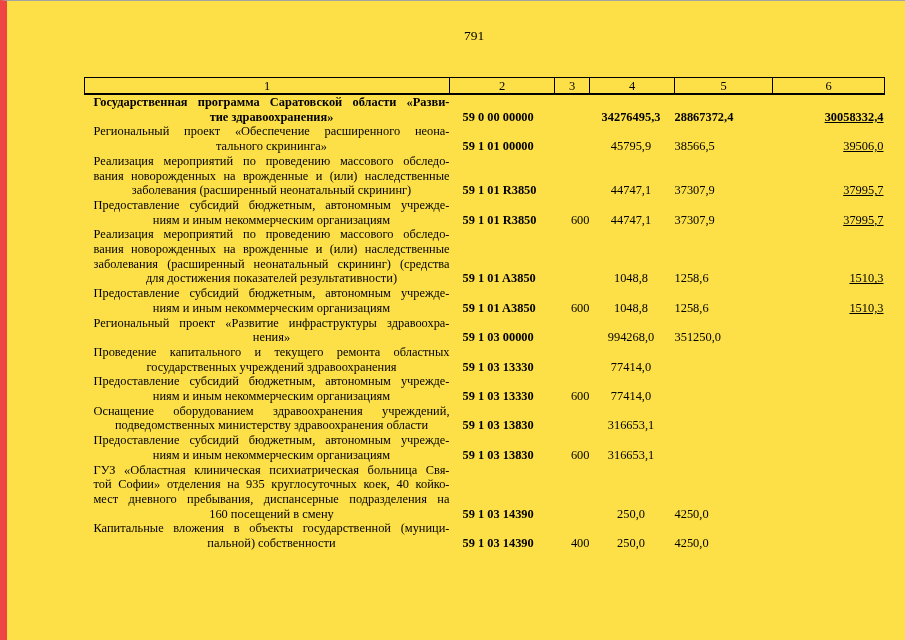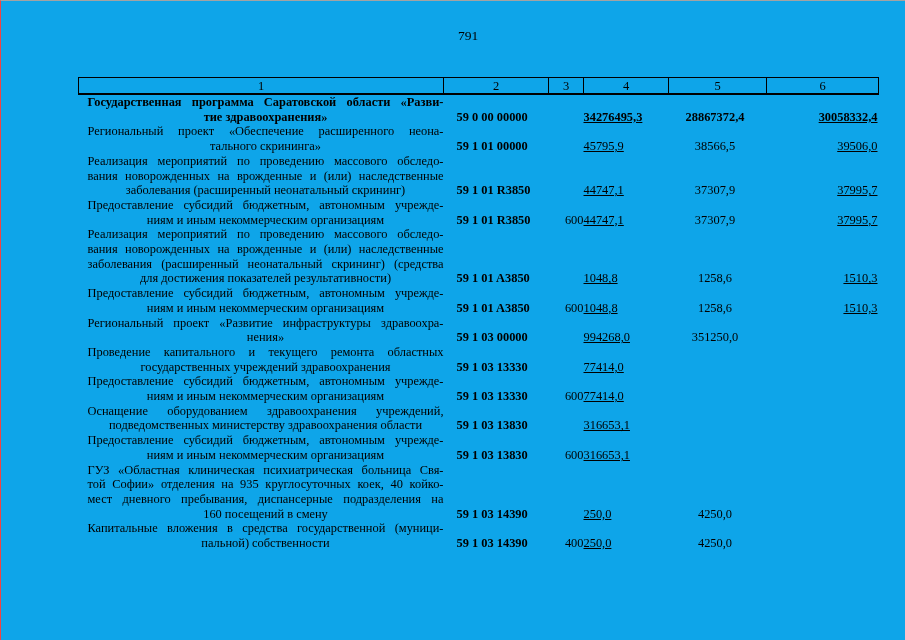--- a/index.html
+++ b/index.html
@@ -5,23 +5,23 @@
   html, body {
     margin: 0;
     padding: 0;
     background: #ffffff;
   }
   .page {
     position: relative;
     width: 905px;
     height: 640px;
     box-sizing: border-box;
-    background: #0ea5e9;
+    background: #fde047;
     border-top: 1px solid #a3a3a3;
-    border-left: 1px solid #ef4444;
+    border-left: 7px solid #ef4444;
     overflow: hidden;
     font-family: "Liberation Serif", "DejaVu Serif", serif;
     color: #000000;
   }
   .page-number {
     position: absolute;
     top: 27px;
     left: 444px;
     width: 46px;
     text-align: center;
@@ -57,22 +57,22 @@
     white-space: nowrap;
     text-align: justify;
     text-align-last: justify;
   }
   .lline {
     white-space: nowrap;
     text-align: center;
   }
   td.c-code  { padding-left: 13px; white-space: nowrap; font-weight: bold; }
   td.c-etype { text-align: right; white-space: nowrap; }
-  td.c-a1 { text-align: left; padding-right: 2px; white-space: nowrap; text-decoration: underline; }
-  td.c-a2 { text-align: center; padding-right: 5px; white-space: nowrap; }
+  td.c-a1 { text-align: center; padding-right: 2px; white-space: nowrap; }
+  td.c-a2 { text-align: left; padding-right: 5px; white-space: nowrap; }
   td.c-a3 { text-align: right; padding-right: 1px; white-space: nowrap; text-decoration: underline; }
   tr.bold td { font-weight: bold; }
 </style>
 </head>
 <body>
 
 <div class="page">
   <div class="page-number">791</div>
   <table class="budget-table">
     <colgroup>
@@ -226,21 +226,21 @@
             <div class="lline">160 посещений в смену</div>
           </td>
           <td class="c-code">59 1 03 14390</td>
           <td class="c-etype"></td>
           <td class="c-a1">250,0</td>
           <td class="c-a2">4250,0</td>
           <td class="c-a3"></td>
         </tr>
         <tr>
           <td class="c-name">
-            <div class="jline">Капитальные вложения в средства государственной (муници-</div>
+            <div class="jline">Капитальные вложения в объекты государственной (муници-</div>
             <div class="lline">пальной) собственности</div>
           </td>
           <td class="c-code">59 1 03 14390</td>
           <td class="c-etype">400</td>
           <td class="c-a1">250,0</td>
           <td class="c-a2">4250,0</td>
           <td class="c-a3"></td>
         </tr>
       </tbody>
   </table>

